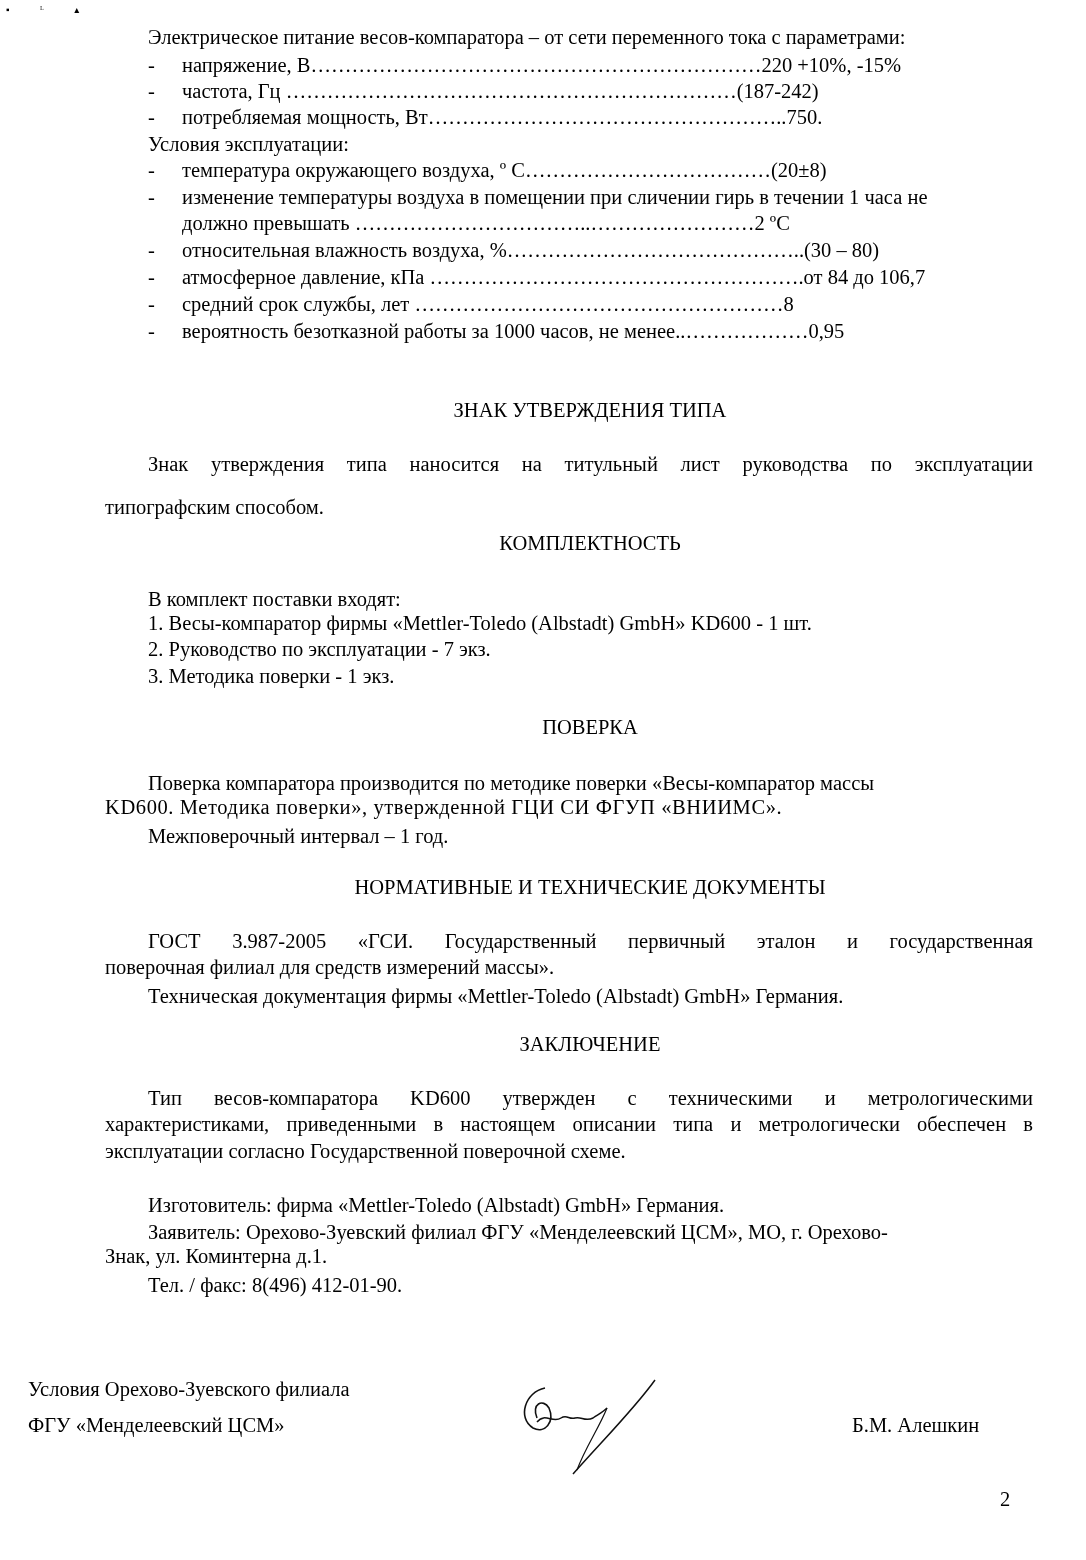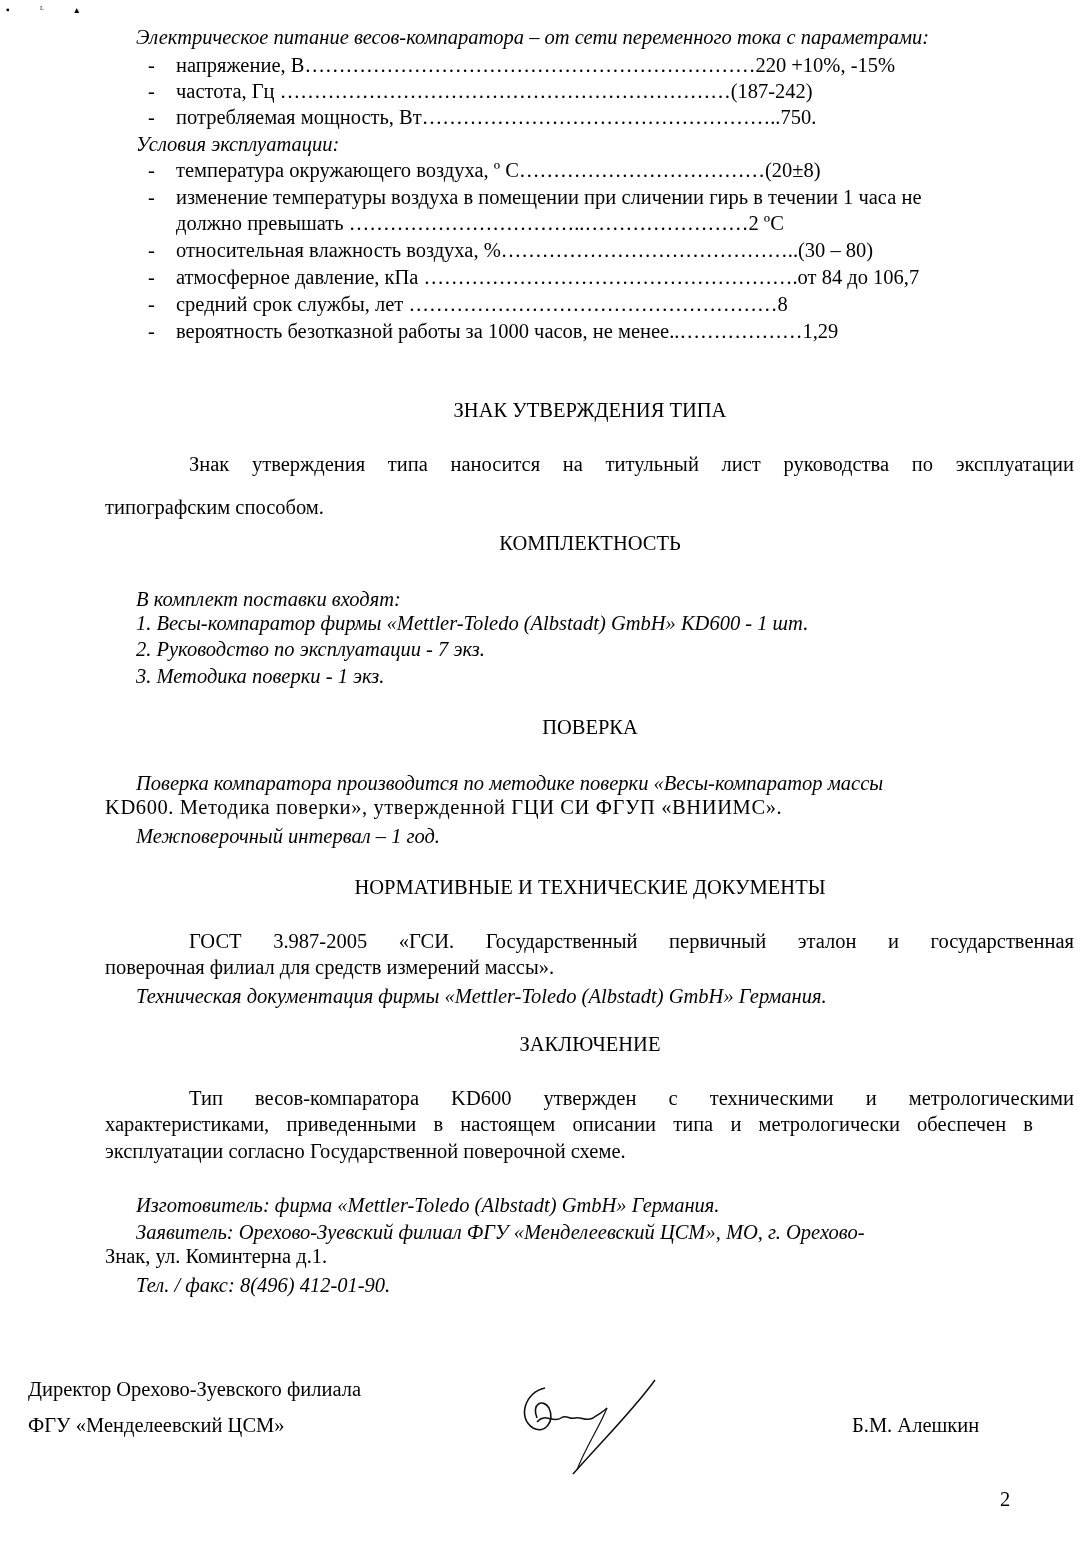--- a/index.html
+++ b/index.html
@@ -1,25 +1,25 @@
 <!DOCTYPE html>
 <html><head>
 <meta charset="utf-8">
 <style>
   html, body { margin: 0; padding: 0; background: #ffffff; }
   body {
     width: 1086px; height: 1560px; position: relative; overflow: hidden;
     font-family: "Liberation Serif", serif; color: #000; font-size: 20.5px;
   }
   .abs { position: absolute; white-space: nowrap; }
-  .line { position: absolute; left: 136px; white-space: nowrap; line-height: 26px; font-style: italic; }
+  .line { position: absolute; left: 148px; white-space: nowrap; line-height: 26px; }
   .bul { position: absolute; left: 148px; }
-  .btext { position: absolute; left: 176px; white-space: nowrap; }
+  .btext { position: absolute; left: 182px; white-space: nowrap; }
   .heading { position: absolute; left: 0; width: 1180px; text-align: center; white-space: nowrap; }
-  .just { position: absolute; left: 148px; width: 885px; text-align: justify; text-align-last: justify; white-space: nowrap; margin-left: 41px; }
+  .just { position: absolute; left: 148px; width: 885px; text-align: justify; text-align-last: justify; white-space: nowrap; }
   .corner-mark { position: absolute; top: 4px; left: 6px; font-size: 10px; letter-spacing: 14px; }
 </style>
 </head>
 <body>
 
 <div class="corner-mark">▪ ᴸ ▴</div>
 
 <div class="line" style="top:24px">Электрическое питание весов-компаратора – от сети переменного тока с параметрами:</div>
 
 <div>
@@ -53,21 +53,21 @@
 <div>
   <span class="bul" style="top:266px">-</span>
   <span class="btext" style="top:266px"><span>атмосферное давление, кПа</span><span> ……………………………………………….</span><span>от 84 до 106,7</span></span>
 </div>
 <div>
   <span class="bul" style="top:293px">-</span>
   <span class="btext" style="top:293px"><span>средний срок службы, лет</span><span> ………………………………………………</span><span>8</span></span>
 </div>
 <div>
   <span class="bul" style="top:320px">-</span>
-  <span class="btext" style="top:320px"><span>вероятность безотказной работы за 1000 часов, не менее</span><span>..………………</span><span>1,29</span></span>
+  <span class="btext" style="top:320px"><span>вероятность безотказной работы за 1000 часов, не менее</span><span>..………………</span><span>0,95</span></span>
 </div>
 
 <div class="heading" style="top:399px">ЗНАК УТВЕРЖДЕНИЯ ТИПА</div>
 <div class="just" style="top:453px">Знак утверждения типа наносится на титульный лист  руководства по эксплуатации</div>
 <div class="abs" style="top:496px; left:105px">типографским способом.</div>
 
 <div class="heading" style="top:532px">КОМПЛЕКТНОСТЬ</div>
 <div class="line" style="top:586px">В комплект поставки входят:</div>
 <div class="line" style="top:610px">1.  Весы-компаратор  фирмы «Mettler-Toledo (Albstadt) GmbH» KD600 -  1 шт.</div>
 <div class="line" style="top:636px">2.  Руководство по эксплуатации  -  7  экз.</div>
@@ -86,21 +86,21 @@
 <div class="heading" style="top:1033px">ЗАКЛЮЧЕНИЕ</div>
 <div class="just" style="top:1087px">Тип весов-компаратора KD600 утвержден с техническими и метрологическими</div>
 <div class="abs" style="top:1113px; left:105px; width:928px; text-align:justify; text-align-last:justify">характеристиками, приведенными в настоящем описании типа и метрологически обеспечен в</div>
 <div class="abs" style="top:1140px; left:105px">эксплуатации согласно Государственной поверочной схеме.</div>
 
 <div class="line" style="top:1192px">Изготовитель: фирма «Mettler-Toledo (Albstadt) GmbH» Германия.</div>
 <div class="line" style="top:1219px">Заявитель:  Орехово-Зуевский филиал ФГУ «Менделеевский ЦСМ», МО, г. Орехово-</div>
 <div class="abs" style="top:1245px; left:105px">Знак, ул. Коминтерна д.1.</div>
 <div class="line" style="top:1272px">Тел. / факс: 8(496) 412-01-90.</div>
 
-<div class="abs" style="top:1378px; left:28px">Директор Орехово-Зуевского филиала</div>
+<div class="abs" style="top:1378px; left:28px">Условия Орехово-Зуевского филиала</div>
 <div class="abs" style="top:1414px; left:28px">ФГУ «Менделеевский ЦСМ»</div>
 
 <svg class="abs" style="top:1378px; left:515px" width="150" height="100" viewBox="0 0 150 100">
   <path d="M30 10 C10 14, 2 40, 18 50 C30 56, 40 44, 34 30 C28 20, 16 26, 22 40" fill="none" stroke="#111" stroke-width="1.6"></path>
   <path d="M22 44 C30 34, 38 46, 46 40 C52 36, 54 42, 60 40 C66 38, 70 44, 78 40 C84 36, 88 34, 92 30" fill="none" stroke="#111" stroke-width="1.5"></path>
   <path d="M140 2 C120 30, 90 60, 58 96" fill="none" stroke="#111" stroke-width="1.5"></path>
   <path d="M62 92 C70 70, 84 50, 92 30" fill="none" stroke="#111" stroke-width="1.2"></path>
 </svg>
 
 <div class="abs" style="top:1414px; left:852px">Б.М. Алешкин</div>

